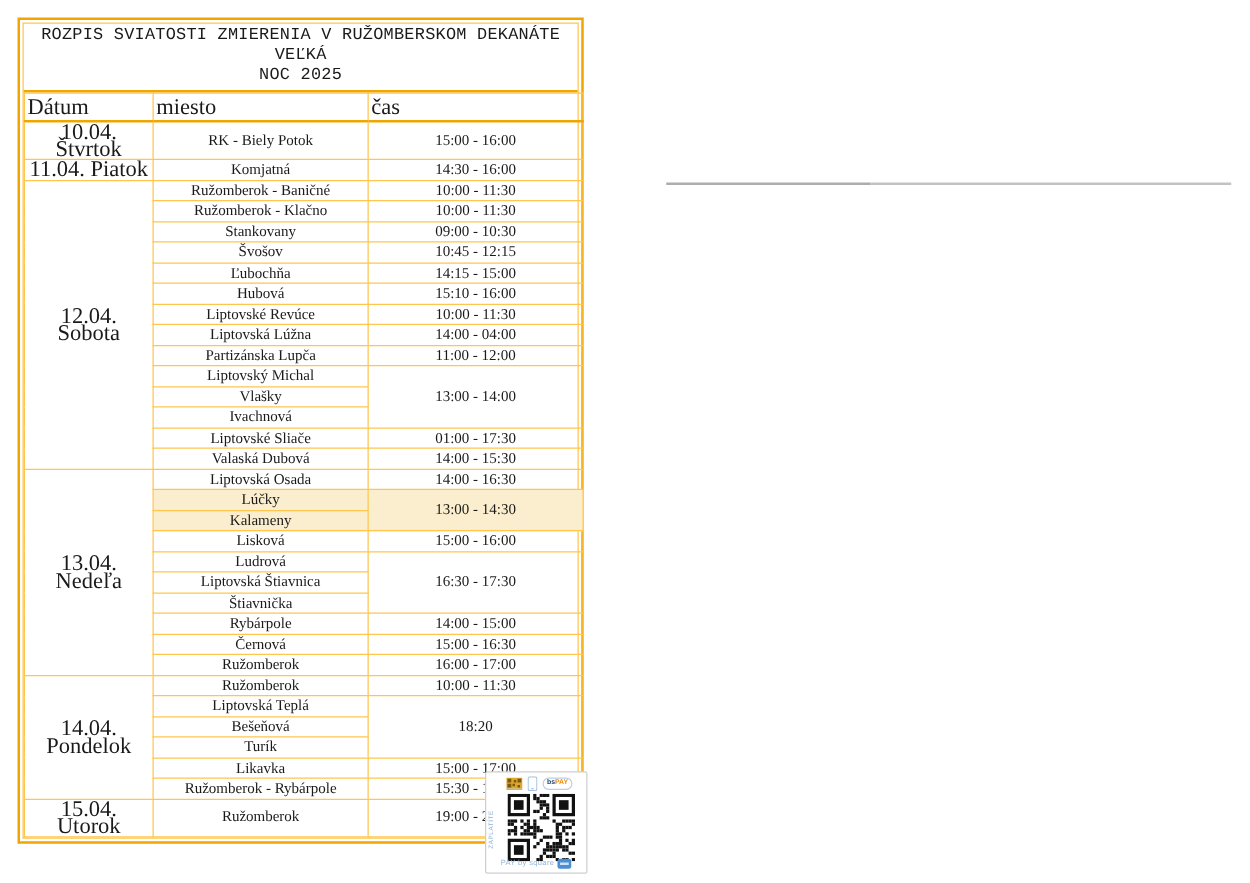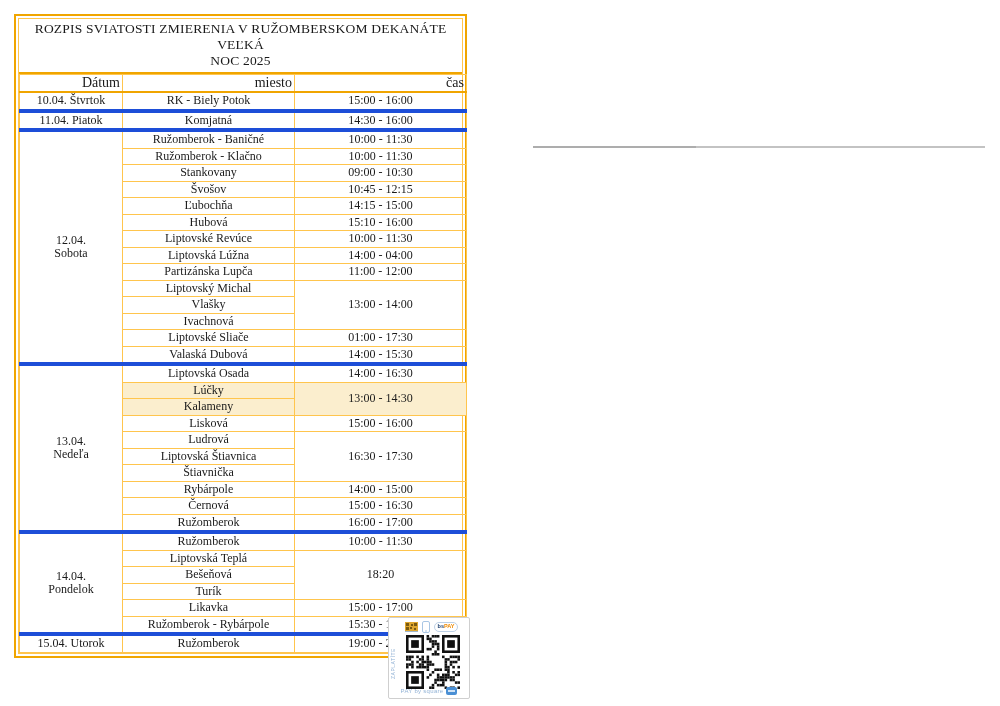--- a/index.html
+++ b/index.html
@@ -10,37 +10,37 @@
   }
 
   
   .schedule {
     position:absolute; left:14px; top:14px; width:453px;
     border:2px solid #F0A500; background:#fff; padding:2px;
   }
   .schedule-inner { border:1px solid #FFC54D; }
   .sched-title {
     text-align:center; font-size:13.5px; line-height:16px; padding:2px 4px 3px 4px;
-    border-bottom:2px solid #F0A500; letter-spacing:0.2px;
+    border-bottom:2px solid #F0A500; letter-spacing:0.2px;font-family:Liberation Mono, monospace;
   }
   table.sched { border-collapse:collapse; width:100%; table-layout:fixed; }
   col.c-date { width:103px; }
   col.c-place { width:172px; }
   col.c-time { width:172px; }
   .sched th {
-    font-weight:normal; font-size:14px; text-align:right; height:15px;
+    font-weight:normal; font-size:18px; text-align:left; height:15px;
     border:1px solid #FFC54D; border-bottom:2px solid #F0A500; padding:0 2px;
   }
   .sched td {
     border:1px solid #FFC54D; font-size:12px; text-align:center;
     height:13px; line-height:13.5px; padding:1px 2px; vertical-align:middle;
   }
-  .sched tr.group-start td { border-top:4px solid #1d4ed8; }
+  .sched tr.group-start td { border-top:1px solid #1d4ed8; }
   .sched td.hl { background:#FBEECE; }
-  .sched td.date-cell { font-size:12px; }
+  .sched td.date-cell { font-size:18px; }
 
   
   .divider-line {
     position:absolute; left:533px; top:146px; width:452px; height:2px;
     background:linear-gradient(to right,#adadad 0%,#adadad 36%,#c3c3c3 36%,#c3c3c3 100%);
   }
 
   
   .pay-widget {
     position:absolute; left:388px; top:617px; width:82px; height:82px;

